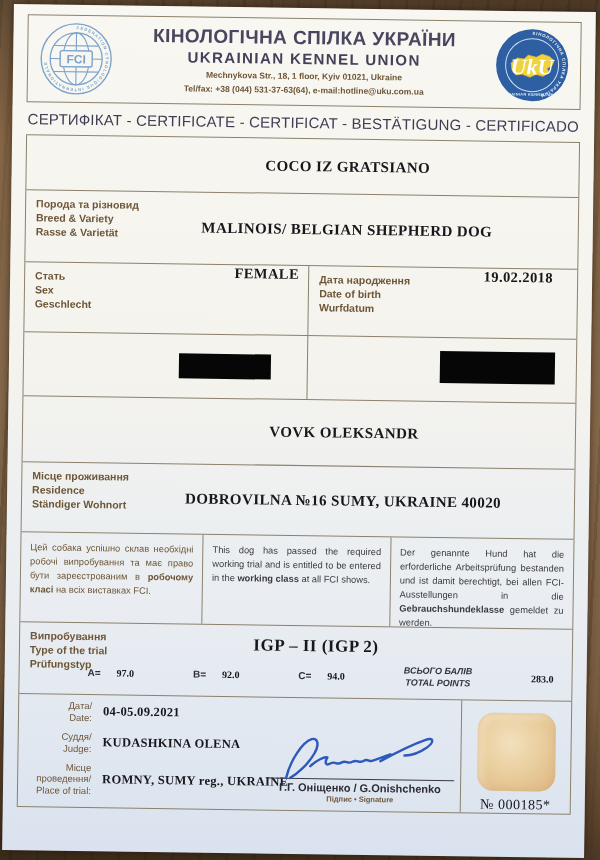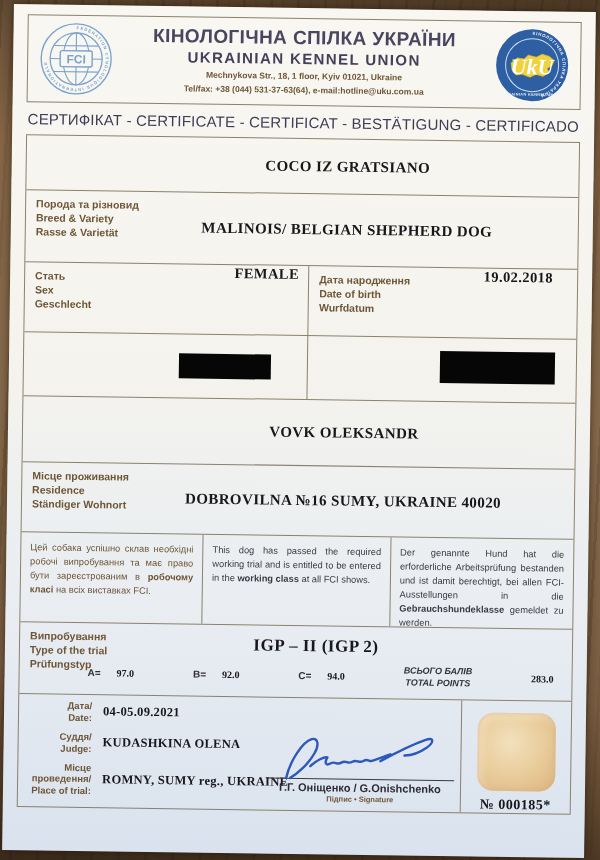--- a/index.html
+++ b/index.html
@@ -82,36 +82,36 @@
   .total-lbl { font-size:9px; font-weight:bold; font-style:italic; color:#33323e;
                text-align:center; line-height:1.35; }
   .total-lbl span { display:block; }
 
   
   .foot-left { position:relative; flex:1 1 auto; }
   .foot-stamp { width:110px; border-left:1px solid #8b816c; display:flex; flex-direction:column; align-items:center; }
   .meta { position:absolute; left:2px; top:5px; }
   .meta-row { display:flex; align-items:center; margin-bottom:7px; }
   .meta-lbl { width:82px; text-align:right; padding-right:11px; font-size:9.5px;
-              font-weight:bold; color:#6d5637; line-height:1.25; }
+              font-weight:normal; color:#6d5637; line-height:1.25; }
   .meta-lbl span { display:block; }
   .meta-val { font-family:"Liberation Serif","DejaVu Serif",serif; font-weight:bold;
               font-size:12.5px; color:#17171c; letter-spacing:.3px; white-space:nowrap; }
 
   .sig-block { position:absolute; right:6px; bottom:7px; width:188px; text-align:center; }
   .sig-svg { display:block; margin:0 auto -6px auto; position:relative; z-index:2; }
   .sig-name { border-top:1.5px solid #3a3944; padding-top:2px; font-size:11px;
               font-weight:bold; color:#2b2a35; white-space:nowrap; }
   .sig-cap { font-size:7.5px; font-weight:bold; color:#6d5637; margin-top:1px; }
 
   .hologram { margin-top:12px; width:78px; height:78px; border-radius:16px;
               background:radial-gradient(circle at 42% 38%, #f2e0bd 0%, #eacf9f 45%, #e2bf8c 78%, #dcb67f 100%);
               box-shadow:inset 0 0 6px rgba(190,140,80,.55), inset 3px 3px 8px rgba(255,245,225,.8); }
   .cert-no { margin-top:6px; font-family:"Liberation Serif","DejaVu Serif",serif;
-             font-size:14px; color:#17171c; letter-spacing:.5px;font-weight:bold; }
+             font-size:14px; color:#17171c; letter-spacing:.5px; }
 </style>
 </head>
 <body>
 
 <div class="scene">
   <div class="paper">
 
     <div class="header-box">
       <svg class="logo" width="76" height="76" viewBox="0 0 76 76">
         <defs>

